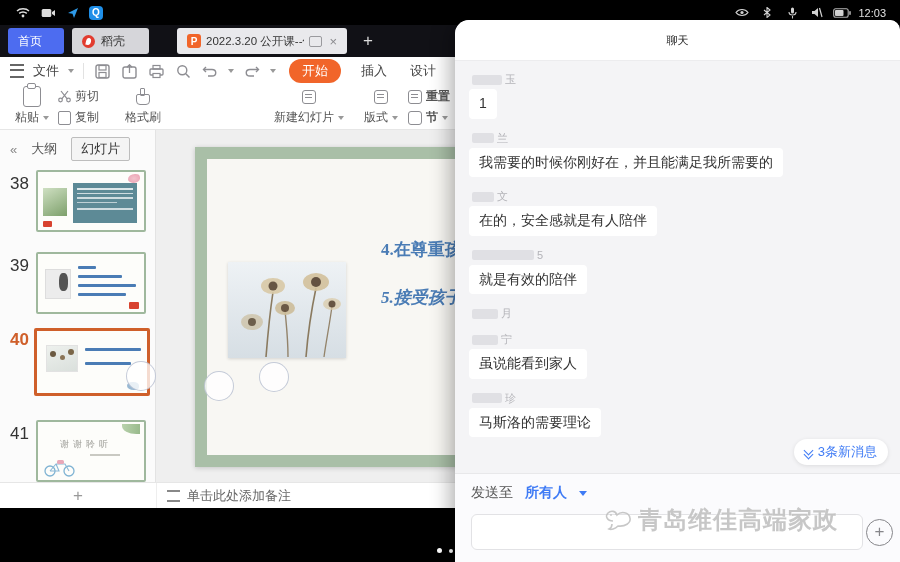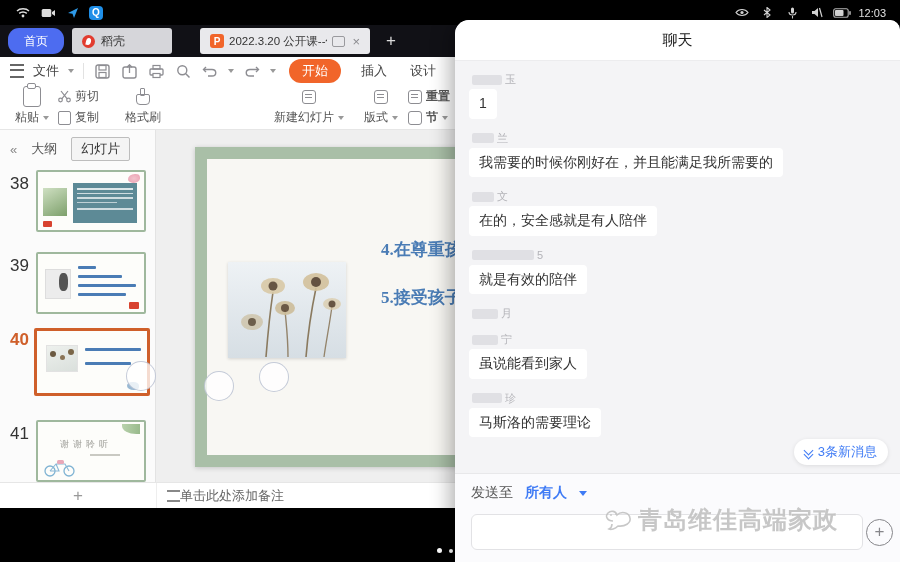--- a/index.html
+++ b/index.html
@@ -8,22 +8,22 @@
   
   .statusbar{position:absolute;left:0;top:0;width:900px;height:25px;background:#000;z-index:5;
              display:flex;align-items:center;justify-content:space-between;padding:0 14px;box-sizing:border-box;}
   .sb-left,.sb-right{display:flex;align-items:center;gap:7px;}
   .sb-right{color:#eee;font-size:11px;}
   .appicon{width:14px;height:14px;border-radius:4px;background:#1f8fe8;color:#fff;font-size:10px;font-weight:bold;
            display:flex;align-items:center;justify-content:center;}
   
   .tabbar{position:absolute;left:0;top:25px;width:900px;height:32px;background:#111116;display:flex;align-items:center;}
   .tab{height:26px;display:flex;align-items:center;font-size:12px;border-radius:3px;box-sizing:border-box;padding:0 10px;}
-  .tab-home{margin-left:8px;width:56px;justify-content:center;background:#4d6cf0;color:#fff;border-radius:11px;}
-  .tab-docer{margin-left:8px;width:100px;background:#d6d6da;color:#333;gap:6px;}
+  .tab-home{margin-left:8px;width:56px;background:#4d6cf0;color:#fff;}
+  .tab-docer{margin-left:8px;width:77px;background:#d6d6da;color:#333;gap:6px;}
   .docer-ic{width:13px;height:13px;border-radius:50%;background:#e23c2f;position:relative;flex:0 0 auto;}
   .docer-ic::after{content:"";position:absolute;left:4px;top:3px;width:5px;height:7px;background:#fff;
                    border-radius:50% 50% 50% 0;transform:rotate(12deg);}
   .tab-doc{margin-left:28px;width:170px;background:#e9e9ec;color:#333;gap:5px;}
   .p-ic{width:14px;height:14px;border-radius:3px;background:#f1652a;color:#fff;font-size:10px;font-weight:bold;
         display:flex;align-items:center;justify-content:center;flex:0 0 auto;}
   .doc-title{white-space:nowrap;overflow:hidden;text-overflow:clip;font-size:11.5px;}
   .bubble-ic{width:11px;height:9px;border:1.2px solid #9a9a9e;border-radius:2px;position:relative;flex:0 0 auto;}
   .tab-close{color:#8a8a8e;font-size:13px;margin-left:2px;}
   .tab-new{color:#ddd;font-size:17px;margin-left:16px;}
@@ -79,31 +79,31 @@
          border:12px solid #a9bfa7;box-sizing:border-box;box-shadow:0 1px 5px rgba(0,0,0,.18);}
   .s-text{position:absolute;font-family:"Liberation Serif","DejaVu Serif",serif;font-weight:bold;
           color:#4a7cb5;font-size:17px;white-space:nowrap;}
   .photo{position:absolute;left:21px;top:103px;width:118px;height:96px;box-shadow:0 1px 3px rgba(0,0,0,.15);}
   .touchc{position:absolute;width:28px;height:28px;border-radius:50%;background:rgba(255,255,255,.78);
           border:1px solid rgba(150,160,185,.55);z-index:6;}
   
   .notesrow{position:absolute;left:0;top:482px;width:900px;height:26px;background:#fff;border-top:1px solid #e6e6e6;
             box-sizing:border-box;display:flex;align-items:center;}
   .notes-left{width:156px;text-align:center;border-right:1px solid #eee;height:100%;display:flex;align-items:center;justify-content:center;}
-  .notes-main{display:flex;align-items:center;padding-left:10px;font-size:13px;color:#666;}
+  .notes-main{display:flex;align-items:center;gap:7px;padding-left:10px;font-size:13px;color:#666;}
   .noteic{width:13px;height:8px;border-top:2px solid #888;border-bottom:2px solid #888;}
   .statusrow{position:absolute;left:0;top:508px;width:900px;height:33px;background:#fff;display:flex;align-items:center;
              gap:34px;padding-left:12px;box-sizing:border-box;font-size:12px;color:#444;}
   .bottomblack{position:absolute;left:0;top:541px;width:900px;height:21px;background:#000;}
   .bdot{position:absolute;top:7px;width:5px;height:5px;border-radius:50%;background:#fff;}
   
   .chat{position:absolute;left:455px;top:20px;width:445px;height:542px;background:#f4f4f6;z-index:10;
         border-radius:14px 10px 0 0;box-shadow:-5px 2px 20px rgba(0,0,0,.3);overflow:hidden;display:flex;flex-direction:column;}
   .chat-header{height:40px;background:#fff;border-bottom:1px solid #ececee;border-radius:14px 10px 0 0;
-               display:flex;align-items:center;justify-content:center;font-size:15px;color:#222;flex:0 0 auto;}
+               display:flex;align-items:center;justify-content:center;font-size:11px;color:#222;flex:0 0 auto;}
   .chat-body{flex:1;position:relative;padding:12px 14px 0 14px;overflow:hidden;}
   .msg{margin-bottom:13px;}
   .msg-name{display:flex;align-items:center;font-size:11px;color:#b3b3b8;height:13px;margin:0 0 3px 3px;}
   .nblur{display:inline-block;height:10px;border-radius:2px;background:#e0e0e4;margin-right:3px;filter:blur(.7px);}
   .msg-bubble{display:inline-block;background:#fff;border-radius:4px;padding:6px 10px;font-size:14px;color:#333;line-height:1.25;}
   .newpill{position:absolute;right:12px;bottom:8px;background:#fff;border-radius:14px;padding:4px 11px;font-size:13px;
            color:#3f7bf5;display:flex;align-items:center;gap:5px;box-shadow:0 1px 4px rgba(0,0,0,.1);}
   .dblcaret{width:8px;height:8px;position:relative;}
   .dblcaret::before,.dblcaret::after{content:"";position:absolute;left:0;width:6px;height:6px;
         border-left:1.6px solid #3f7bf5;border-bottom:1.6px solid #3f7bf5;transform:rotate(-45deg);}
@@ -389,21 +389,21 @@
         <circle cx="26" cy="12" r="5" stroke="#7fb3d3" stroke-width="1.3" fill="none"></circle>
         <path d="M7 12 L13 5 L22 5 L26 12 M13 5 L16 12 H7" stroke="#8ab8d6" stroke-width="1.1" fill="none"></path>
         <rect x="14" y="1" width="7" height="4" rx="1.5" fill="#e8a8b8"></rect>
       </svg>
     </div>
   </div>
 
   <div class="mainarea">
     <div class="slide">
       <div class="s-text" style="left:174px;top:79px;">4.在尊重孩</div>
-      <div class="s-text" style="left:174px;top:127px;">5.接受孩子</div>
+      <div class="s-text" style="left:174px;top:127px;font-style:italic;">5.接受孩子</div>
       <svg class="photo" viewBox="0 0 118 96">
         <defs>
           <linearGradient id="pbg" x1="0" y1="0" x2="0" y2="1">
             <stop offset="0" stop-color="#eef2f5"></stop>
               <stop offset="1" stop-color="#d6dee4"></stop>
           </linearGradient>
         </defs>
         <rect width="118" height="96" fill="url(#pbg)"></rect>
         <path d="M38 95 C40 70 42 50 45 30" stroke="#8a7a5f" stroke-width="1.6" fill="none"></path>
         <path d="M60 95 C60 75 58 60 57 48" stroke="#93836a" stroke-width="1.4" fill="none"></path>

